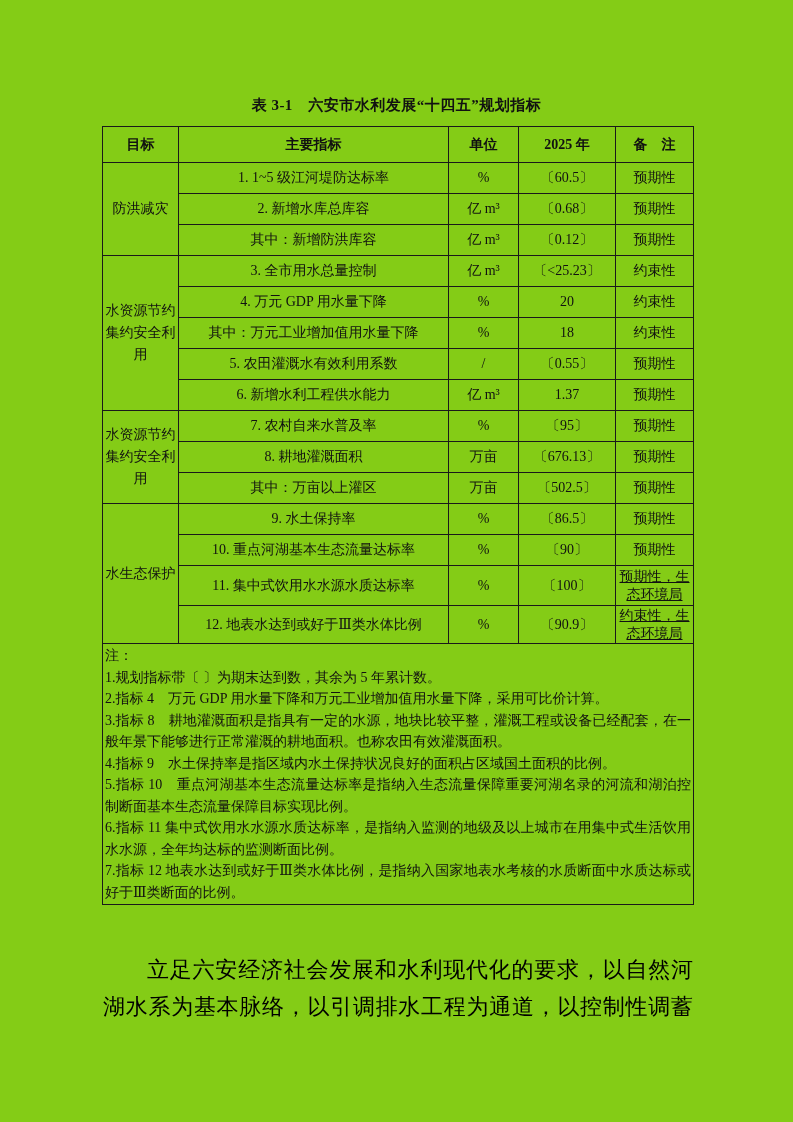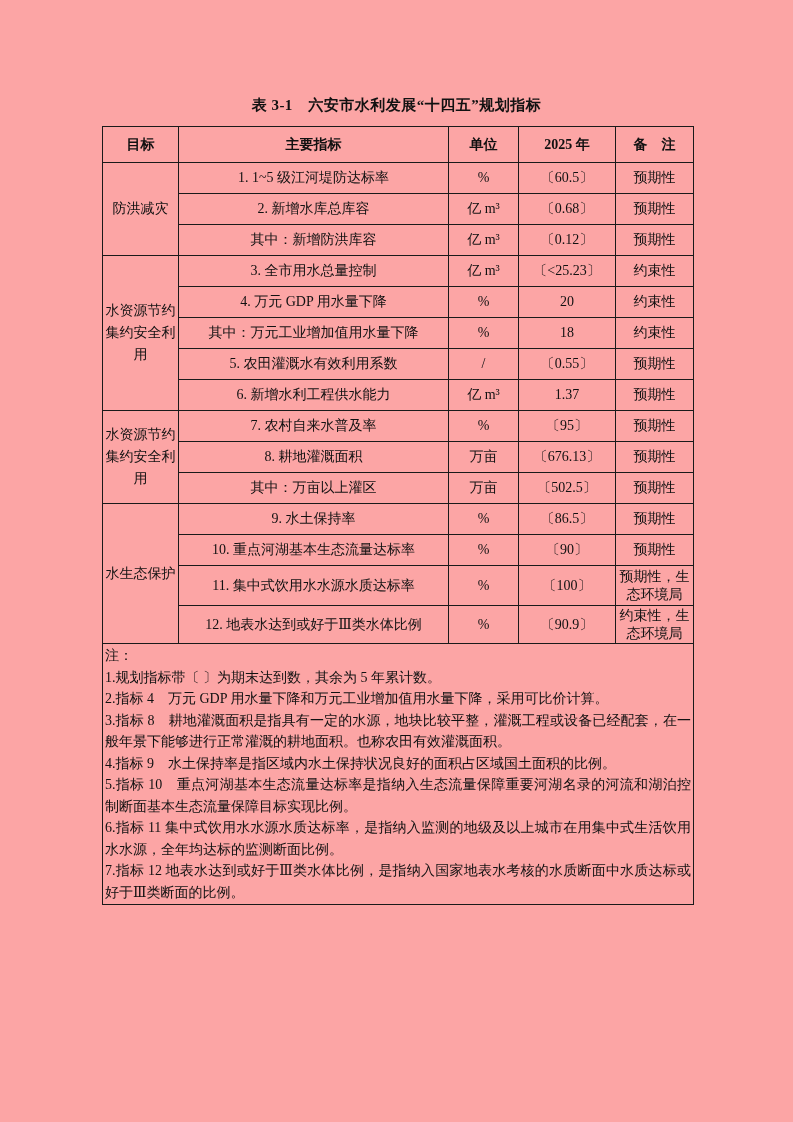--- a/index.html
+++ b/index.html
@@ -1,19 +1,19 @@
 <!DOCTYPE html>
 <html><head>
 <meta charset="utf-8">
 <style>
   html,body { margin:0; padding:0; background:#ffffff; }
   .page {
     position:relative;
     width:793px; height:1122px;
-    background:#fca5a5;
+    background:#84cc16;
     color:#111;
     font-family:"Liberation Serif","DejaVu Serif",serif;
     overflow:hidden;
   }
   .table-title {
     position:absolute;
     left:0; top:96px; width:100%;
     text-align:center;
     font-size:15px; font-weight:bold;
     letter-spacing:0.5px;
@@ -32,21 +32,21 @@
     padding:1px 2px;
     overflow:hidden;
   }
   table.indicators th { font-weight:bold; height:33px; }
   tr.r { height:31px; }
   tr.r-tall1 { height:40px; }
   tr.r-tall2 { height:38px; }
   td.goal { padding:0 9px; line-height:1.55; }
   td.ind { text-align:left; padding-left:7px; }
   td.ind.sub { }
-  td.remark2 { font-size:12.5px; line-height:1.25; padding:1px 1px; }
+  td.remark2 { font-size:12.5px; line-height:1.25; padding:1px 1px;text-decoration:underline; }
   td.notes {
     text-align:left;
     vertical-align:top;
     font-size:13px;
     line-height:21.5px;
     padding:2px 7px 4px 7px;
     height:232px;
   }
   .note-line { text-align:justify; }
   .section-heading {
@@ -200,14 +200,15 @@
             <div class="note-line">4.指标 9　水土保持率是指区域内水土保持状况良好的面积占区域国土面积的比例。</div>
             <div class="note-line">5.指标 10　重点河湖基本生态流量达标率是指纳入生态流量保障重要河湖名录的河流和湖泊控制断面基本生态流量保障目标实现比例。</div>
             <div class="note-line">6.指标 11 集中式饮用水水源水质达标率，是指纳入监测的地级及以上城市在用集中式生活饮用水水源，全年均达标的监测断面比例。</div>
             <div class="note-line">7.指标 12 地表水达到或好于Ⅲ类水体比例，是指纳入国家地表水考核的水质断面中水质达标或好于Ⅲ类断面的比例。</div>
           </td>
         </tr>
       </tbody>
     </table>
   </div>
 
+  <div class="section-paragraph">立足六安经济社会发展和水利现代化的要求，以自然河湖水系为基本脉络，以引调排水工程为通道，以控制性调蓄</div>
 
 </div>
 
 </body></html>

